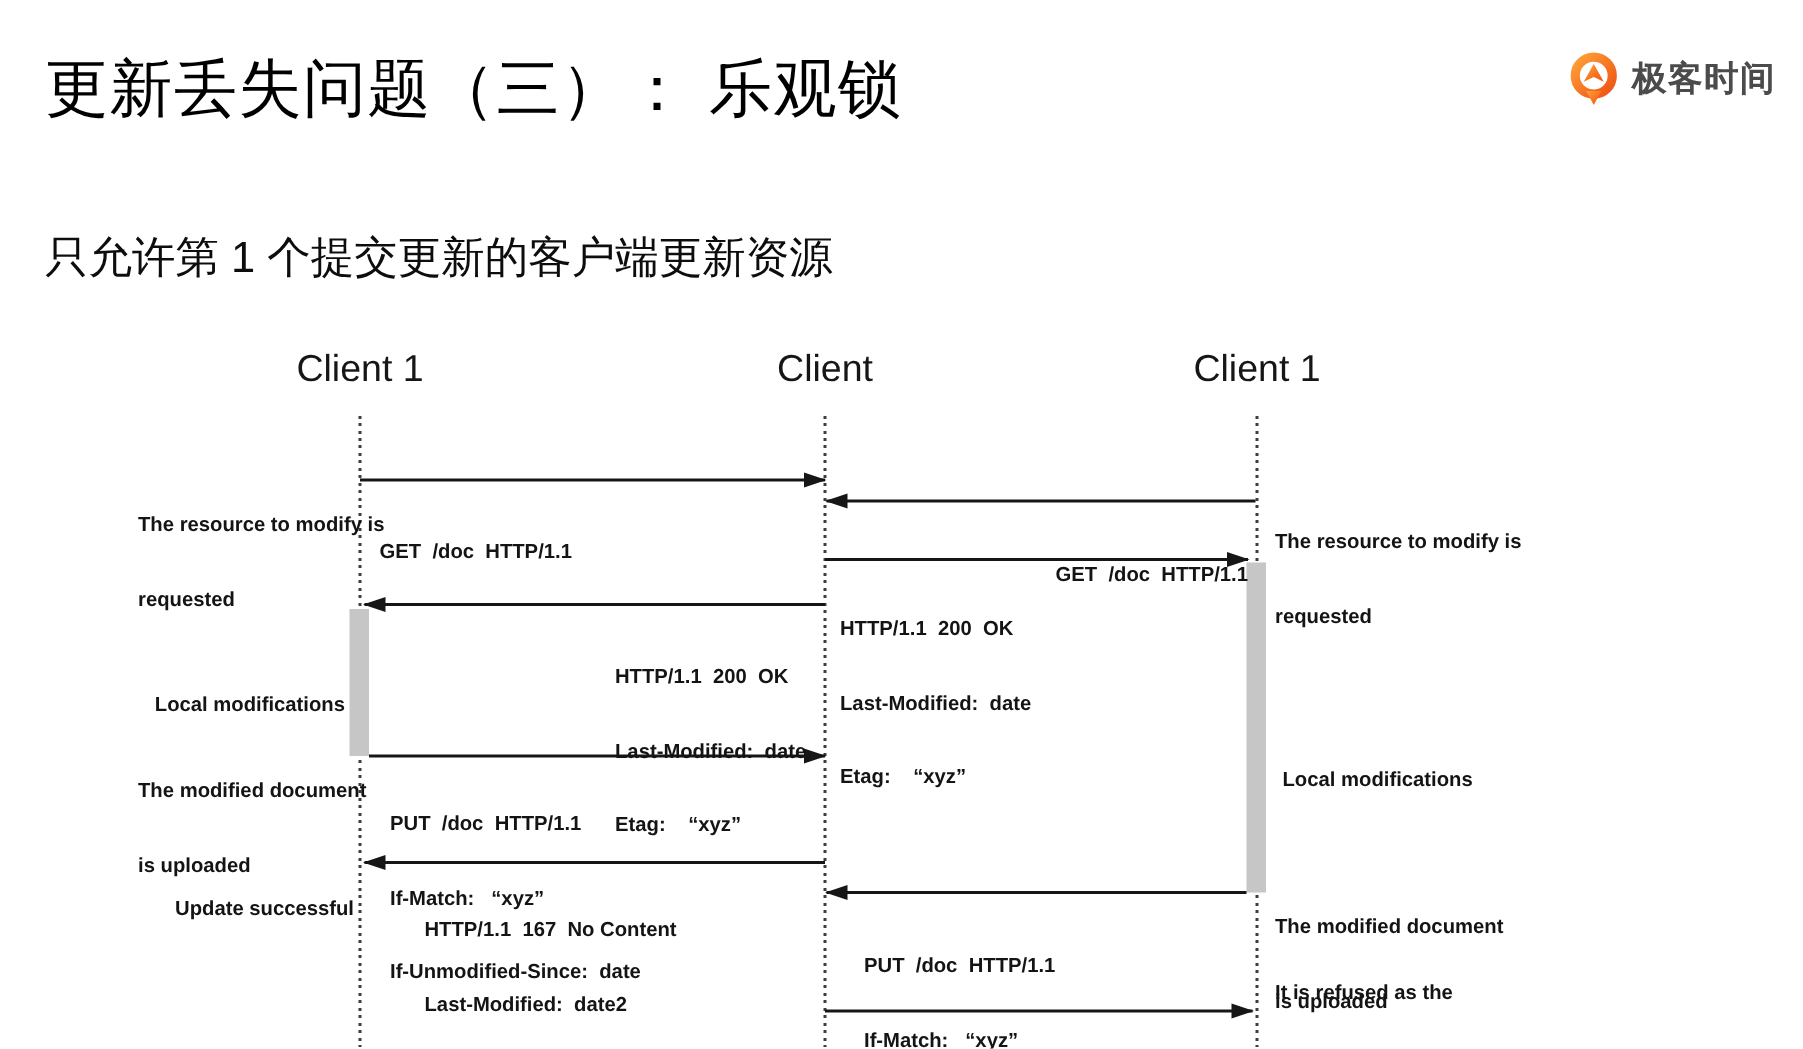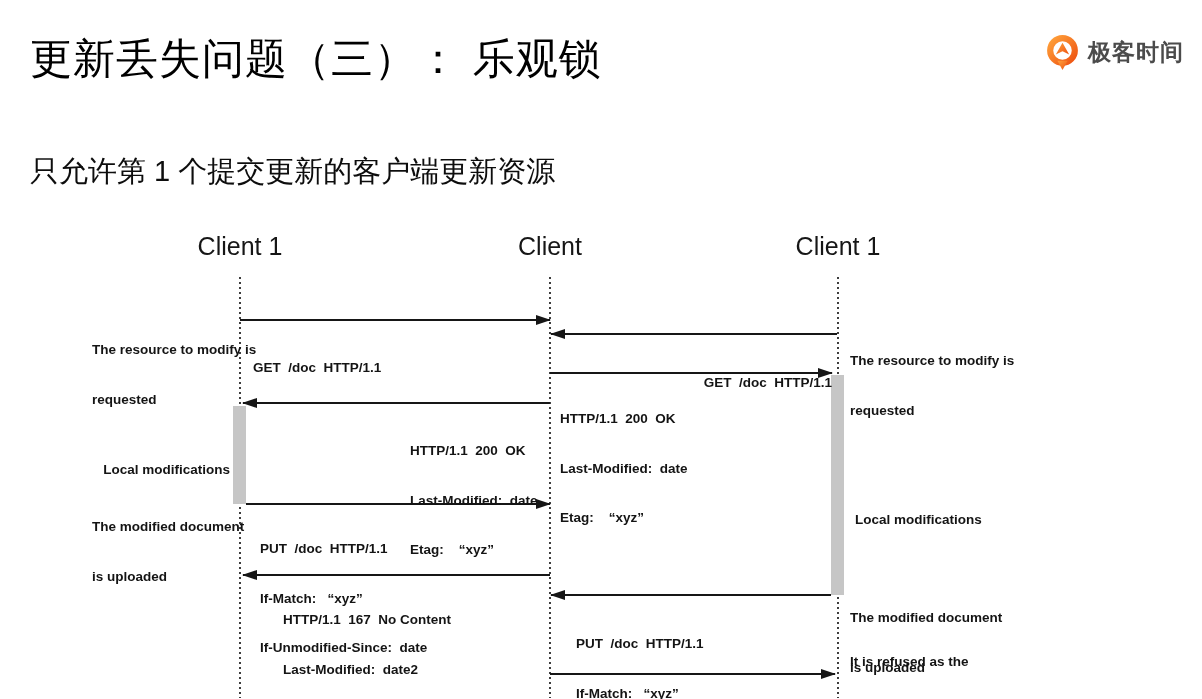--- a/index.html
+++ b/index.html
@@ -135,20 +135,23 @@
       <div>The resource to modify is</div>
       <div>requested</div>
     </div>
     <div class="note r" style="right:972px; top:207px">
       <div>Local modifications</div>
     </div>
     <div class="note" style="left:92px; top:264px">
       <div>The modified document</div>
       <div>is uploaded</div>
     </div>
+    <div class="note r" style="right:966px; top:343px">
+      <div>Update successful</div>
+    </div>
     <div class="note" style="left:855px; top:257px">
       <div>Local modifications</div>
     </div>
     <div class="note" style="left:850px; top:355px">
       <div>The modified document</div>
       <div>is uploaded</div>
     </div>
     <div class="note" style="left:850px; top:399px">
       <div>It is refused as the</div>
       <div>resource on the server</div>

